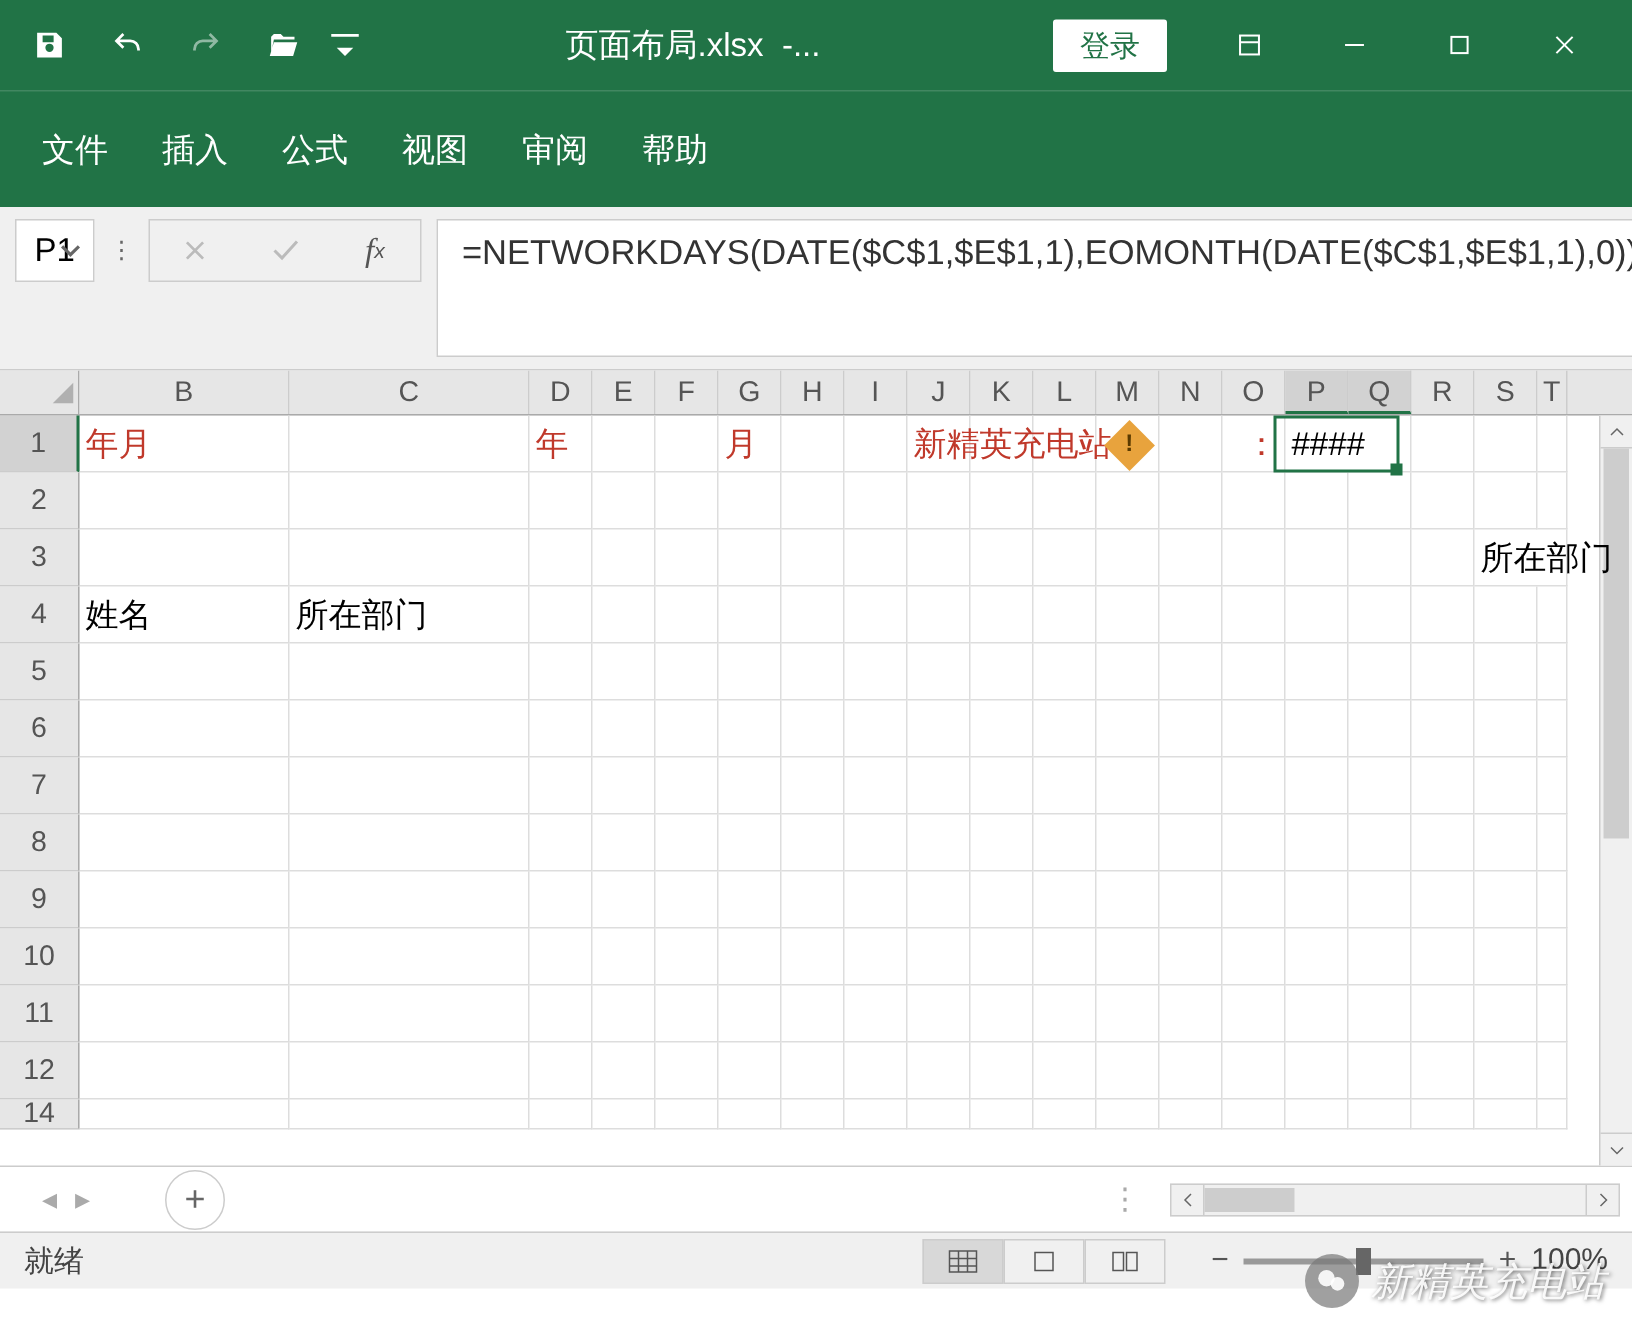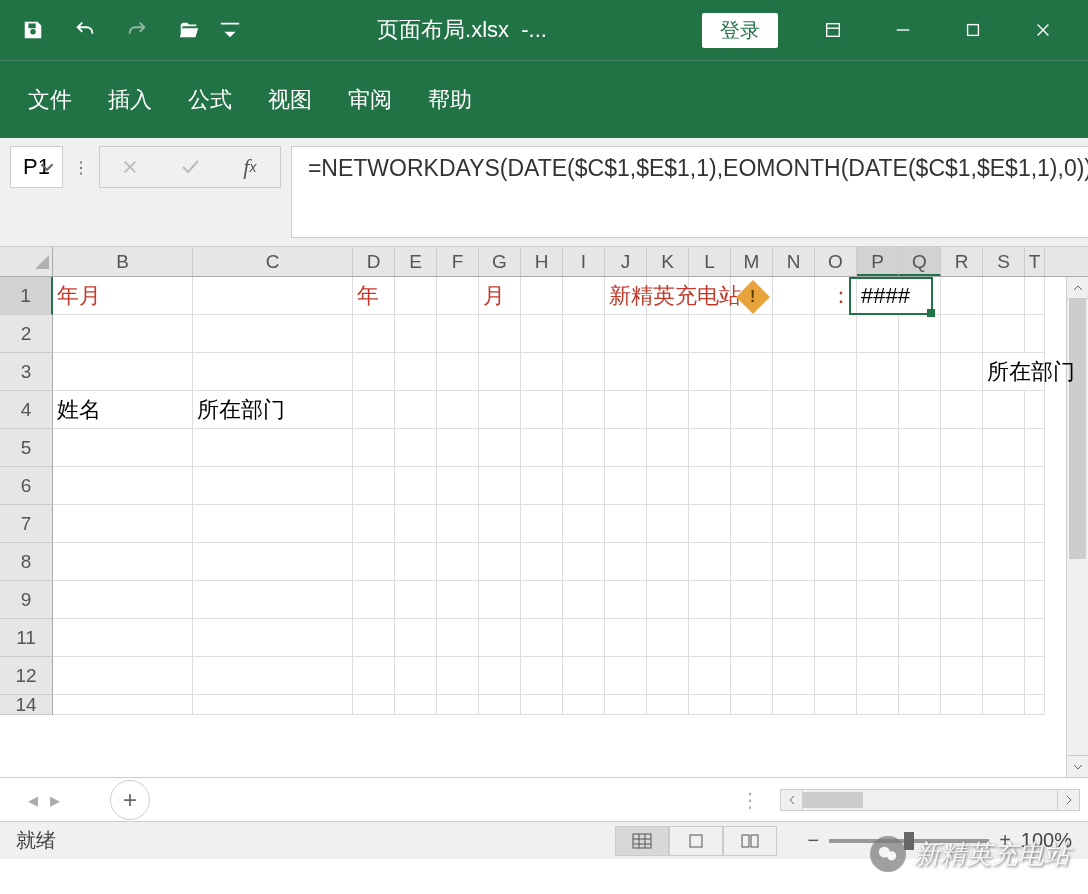--- a/index.html
+++ b/index.html
@@ -406,20 +406,42 @@
           <div class="cell col-M"></div>
           <div class="cell col-N"></div>
           <div class="cell col-O"></div>
           <div class="cell col-P"></div>
           <div class="cell col-Q"></div>
           <div class="cell col-R"></div>
           <div class="cell col-S"></div>
           <div class="cell col-T"></div>
         </div>
       <div class="row">
+          <div class="rh">10</div>
+          <div class="cell col-B"></div>
+          <div class="cell col-C"></div>
+          <div class="cell col-D"></div>
+          <div class="cell col-E"></div>
+          <div class="cell col-F"></div>
+          <div class="cell col-G"></div>
+          <div class="cell col-H"></div>
+          <div class="cell col-I"></div>
+          <div class="cell col-J"></div>
+          <div class="cell col-K"></div>
+          <div class="cell col-L"></div>
+          <div class="cell col-M"></div>
+          <div class="cell col-N"></div>
+          <div class="cell col-O"></div>
+          <div class="cell col-P"></div>
+          <div class="cell col-Q"></div>
+          <div class="cell col-R"></div>
+          <div class="cell col-S"></div>
+          <div class="cell col-T"></div>
+        </div>
+      <div class="row">
           <div class="rh">11</div>
           <div class="cell col-B"></div>
           <div class="cell col-C"></div>
           <div class="cell col-D"></div>
           <div class="cell col-E"></div>
           <div class="cell col-F"></div>
           <div class="cell col-G"></div>
           <div class="cell col-H"></div>
           <div class="cell col-I"></div>
           <div class="cell col-J"></div>

